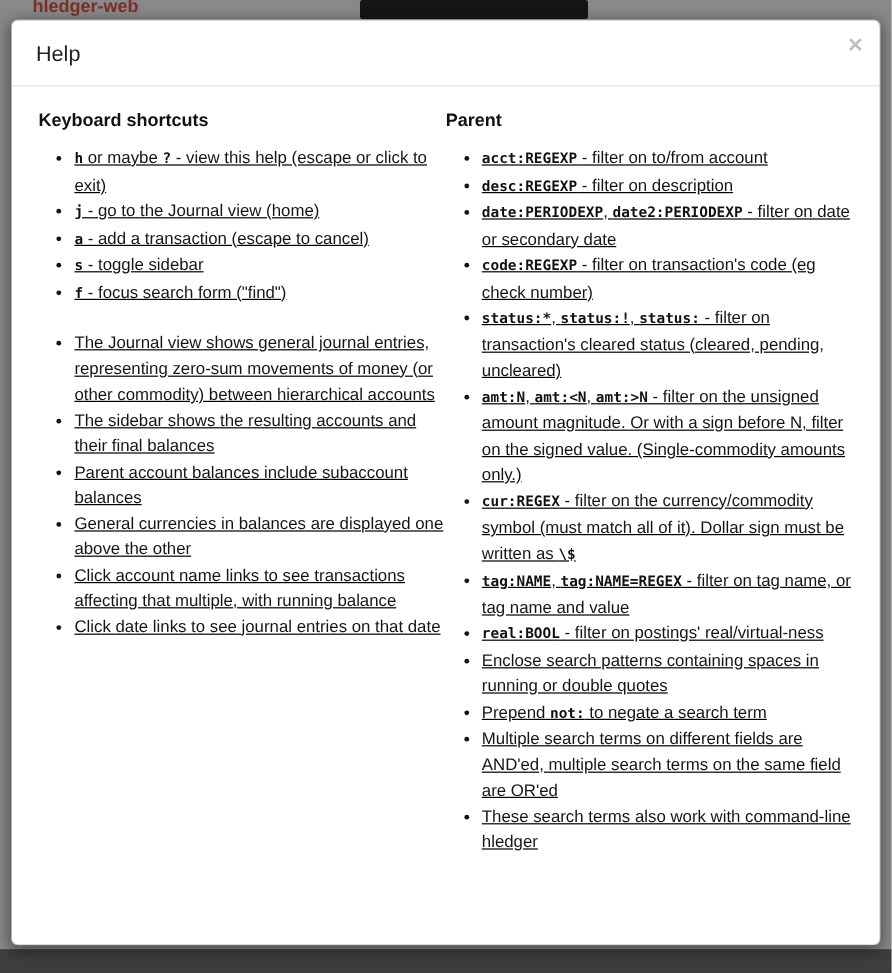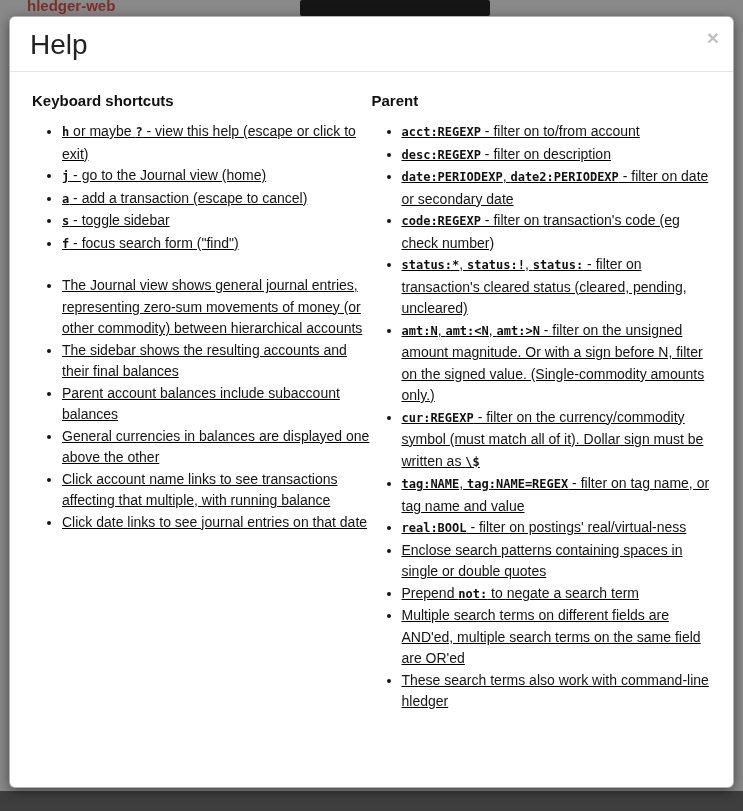--- a/index.html
+++ b/index.html
@@ -36,21 +36,21 @@
     border-radius: 6px;
     box-shadow: 0 3px 12px rgba(0,0,0,0.5);
     overflow: hidden;
   }
   .modal-header {
     padding: 14px 20px 12px 20px;
     border-bottom: 1px solid #e5e5e5;
     position: relative;
   }
   .modal-title {
-    font-size: 28px; font-weight: 500; color: #222222;
+    font-size: 18px; font-weight: 500; color: #222222;
     line-height: 28px;
   }
   .close-btn {
     position: absolute; right: 14px; top: 10px;
     background: none; border: none;
     font-size: 21px; font-weight: bold; line-height: 1;
     color: #000; opacity: 0.25; cursor: pointer;
     font-family: "Liberation Sans", sans-serif;
   }
   .modal-body {
@@ -115,23 +115,23 @@
     </div>
     <div class="help-col">
       <div class="section-heading">Parent</div>
       <ul class="help-list">
           <li><code>acct:REGEXP</code> - filter on to/from account</li>
           <li><code>desc:REGEXP</code> - filter on description</li>
           <li><code>date:PERIODEXP</code>, <code>date2:PERIODEXP</code> - filter on date or secondary date</li>
           <li><code>code:REGEXP</code> - filter on transaction's code (eg check number)</li>
           <li><code>status:*</code>, <code>status:!</code>, <code>status:</code> - filter on transaction's cleared status (cleared, pending, uncleared)</li>
           <li><code>amt:N</code>, <code>amt:&lt;N</code>, <code>amt:&gt;N</code> - filter on the unsigned amount magnitude. Or with a sign before N, filter on the signed value. (Single-commodity amounts only.)</li>
-          <li><code>cur:REGEXP</code> - filter on the currency/commodity symbol (must match all of it). Dollar sign must be written as <code>\$</code></li>
+          <li><code>cur:REGEX</code> - filter on the currency/commodity symbol (must match all of it). Dollar sign must be written as <code>\$</code></li>
           <li><code>tag:NAME</code>, <code>tag:NAME=REGEX</code> - filter on tag name, or tag name and value</li>
           <li><code>real:BOOL</code> - filter on postings' real/virtual-ness</li>
-          <li>Enclose search patterns containing spaces in single or double quotes</li>
+          <li>Enclose search patterns containing spaces in running or double quotes</li>
           <li>Prepend <code>not:</code> to negate a search term</li>
           <li>Multiple search terms on different fields are AND'ed, multiple search terms on the same field are OR'ed</li>
           <li>These search terms also work with command-line hledger</li>
         </ul>
     </div>
   </div>
 </div>
 
 </body></html>

